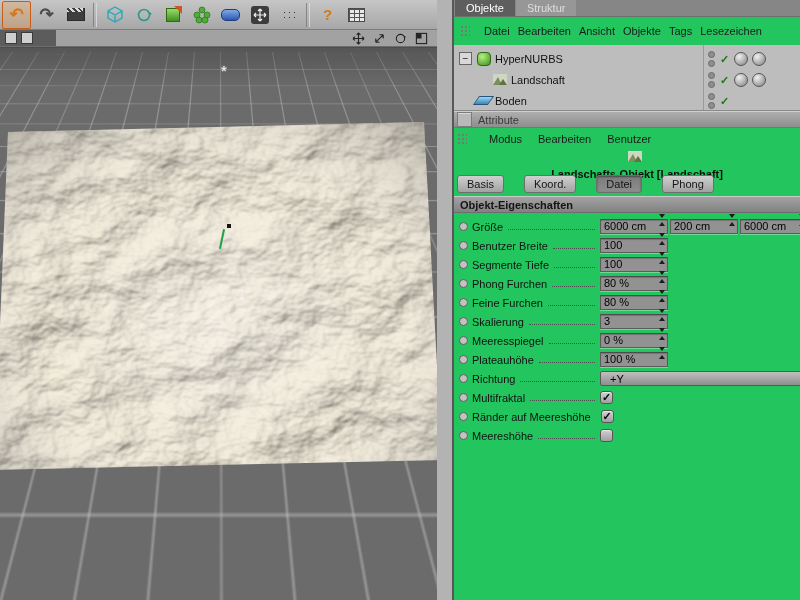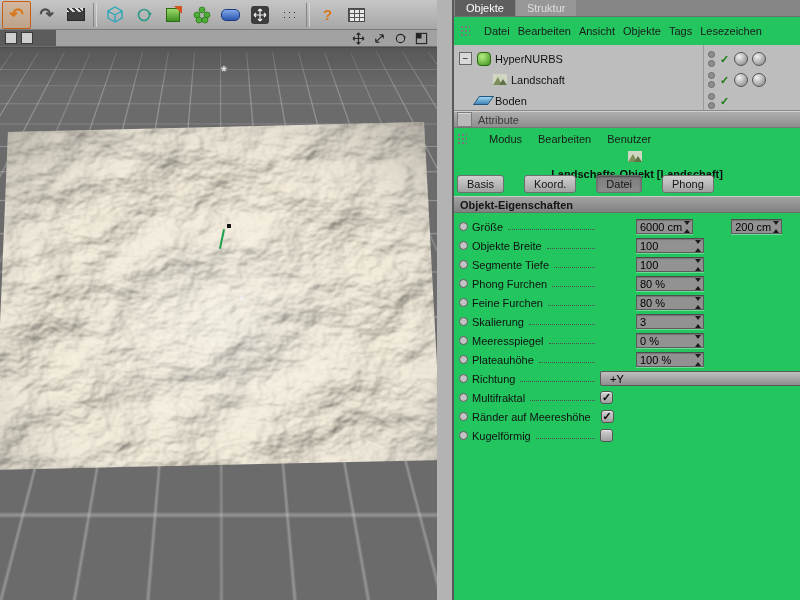--- a/index.html
+++ b/index.html
@@ -107,22 +107,22 @@
     font-weight:bold;color:#141414;box-sizing:border-box;}
 
   
   .props{padding-top:4px;}
   .prow{height:19px;display:flex;align-items:center;padding-left:5px;box-sizing:border-box;}
   .rec{width:7px;height:7px;border:1px solid #5d5d5d;border-radius:50%;background:#c2c2c2;margin-right:4px;flex:none;}
   .plabel{white-space:nowrap;color:#121212;}
   .leader{flex:1;height:0;border-bottom:1px dotted #4e4e4e;margin:0 5px;transform:translateY(3px);}
   .fzone{flex:none;width:215px;display:flex;gap:2px;align-items:center;}
   .field{height:15px;width:68px;background:#929292;border:1px solid #5c5c5c;border-top-color:#4c4c4c;
-    box-sizing:border-box;display:flex;align-items:center;
-    box-shadow:inset 0 1px 1px rgba(0,0,0,.2),0 1px 0 rgba(255,255,255,.35);margin-left:36px;}
+    box-sizing:border-box;display:flex;align-items:flex-start;
+    box-shadow:inset 0 1px 1px rgba(0,0,0,.2),0 1px 0 rgba(255,255,255,.35);}
   .fval{flex:1;padding-left:3px;color:#000;display:flex;align-items:center;white-space:nowrap;overflow:hidden;}
   .spin{width:9px;border-left:1px solid #5c5c5c;background:linear-gradient(#ababab,#8a8a8a);position:relative;flex:none;}
   .spin::before{content:"";position:absolute;left:1px;top:2px;border-left:3px solid transparent;
     border-right:3px solid transparent;border-bottom:4px solid #1c1c1c;}
   .spin::after{content:"";position:absolute;left:1px;bottom:2px;border-left:3px solid transparent;
     border-right:3px solid transparent;border-top:4px solid #1c1c1c;}
   .ddbtn{width:210px;height:15px;border:1px solid #595959;border-radius:2px;box-sizing:border-box;
     background:linear-gradient(#bfbfbf,#8e8e8e);display:flex;align-items:center;padding-left:9px;color:#000;}
   .cbx{width:13px;height:13px;border:1px solid #555;border-radius:3px;box-sizing:border-box;
     background:linear-gradient(#d0d0d0,#a0a0a0);display:flex;align-items:center;justify-content:center;
@@ -379,21 +379,21 @@
             </span>
           <span class="field">
               <span class="fval">6000 cm</span>
               <span class="spin"></span>
             </span>
         </span>
       </div>
 
       <div class="prow">
         <span class="rec"></span>
-        <span class="plabel">Objekte Breite</span>
+        <span class="plabel">Benutzer Breite</span>
         <span class="leader"></span>
         <span class="fzone">
             <span class="field">
               <span class="fval">100</span>
               <span class="spin"></span>
             </span>
           </span>
       </div>
 
       <div class="prow">
@@ -491,21 +491,21 @@
         <span class="rec"></span>
         <span class="plabel">Ränder auf Meereshöhe</span>
         <span class="leader"></span>
         <span class="fzone">
             <span class="cbx">✓</span>
           </span>
       </div>
 
       <div class="prow">
         <span class="rec"></span>
-        <span class="plabel">Kugelförmig</span>
+        <span class="plabel">Meereshöhe</span>
         <span class="leader"></span>
         <span class="fzone">
             <span class="cbx"></span>
           </span>
       </div>
 
     </div>
   </div>
 </div>
 

